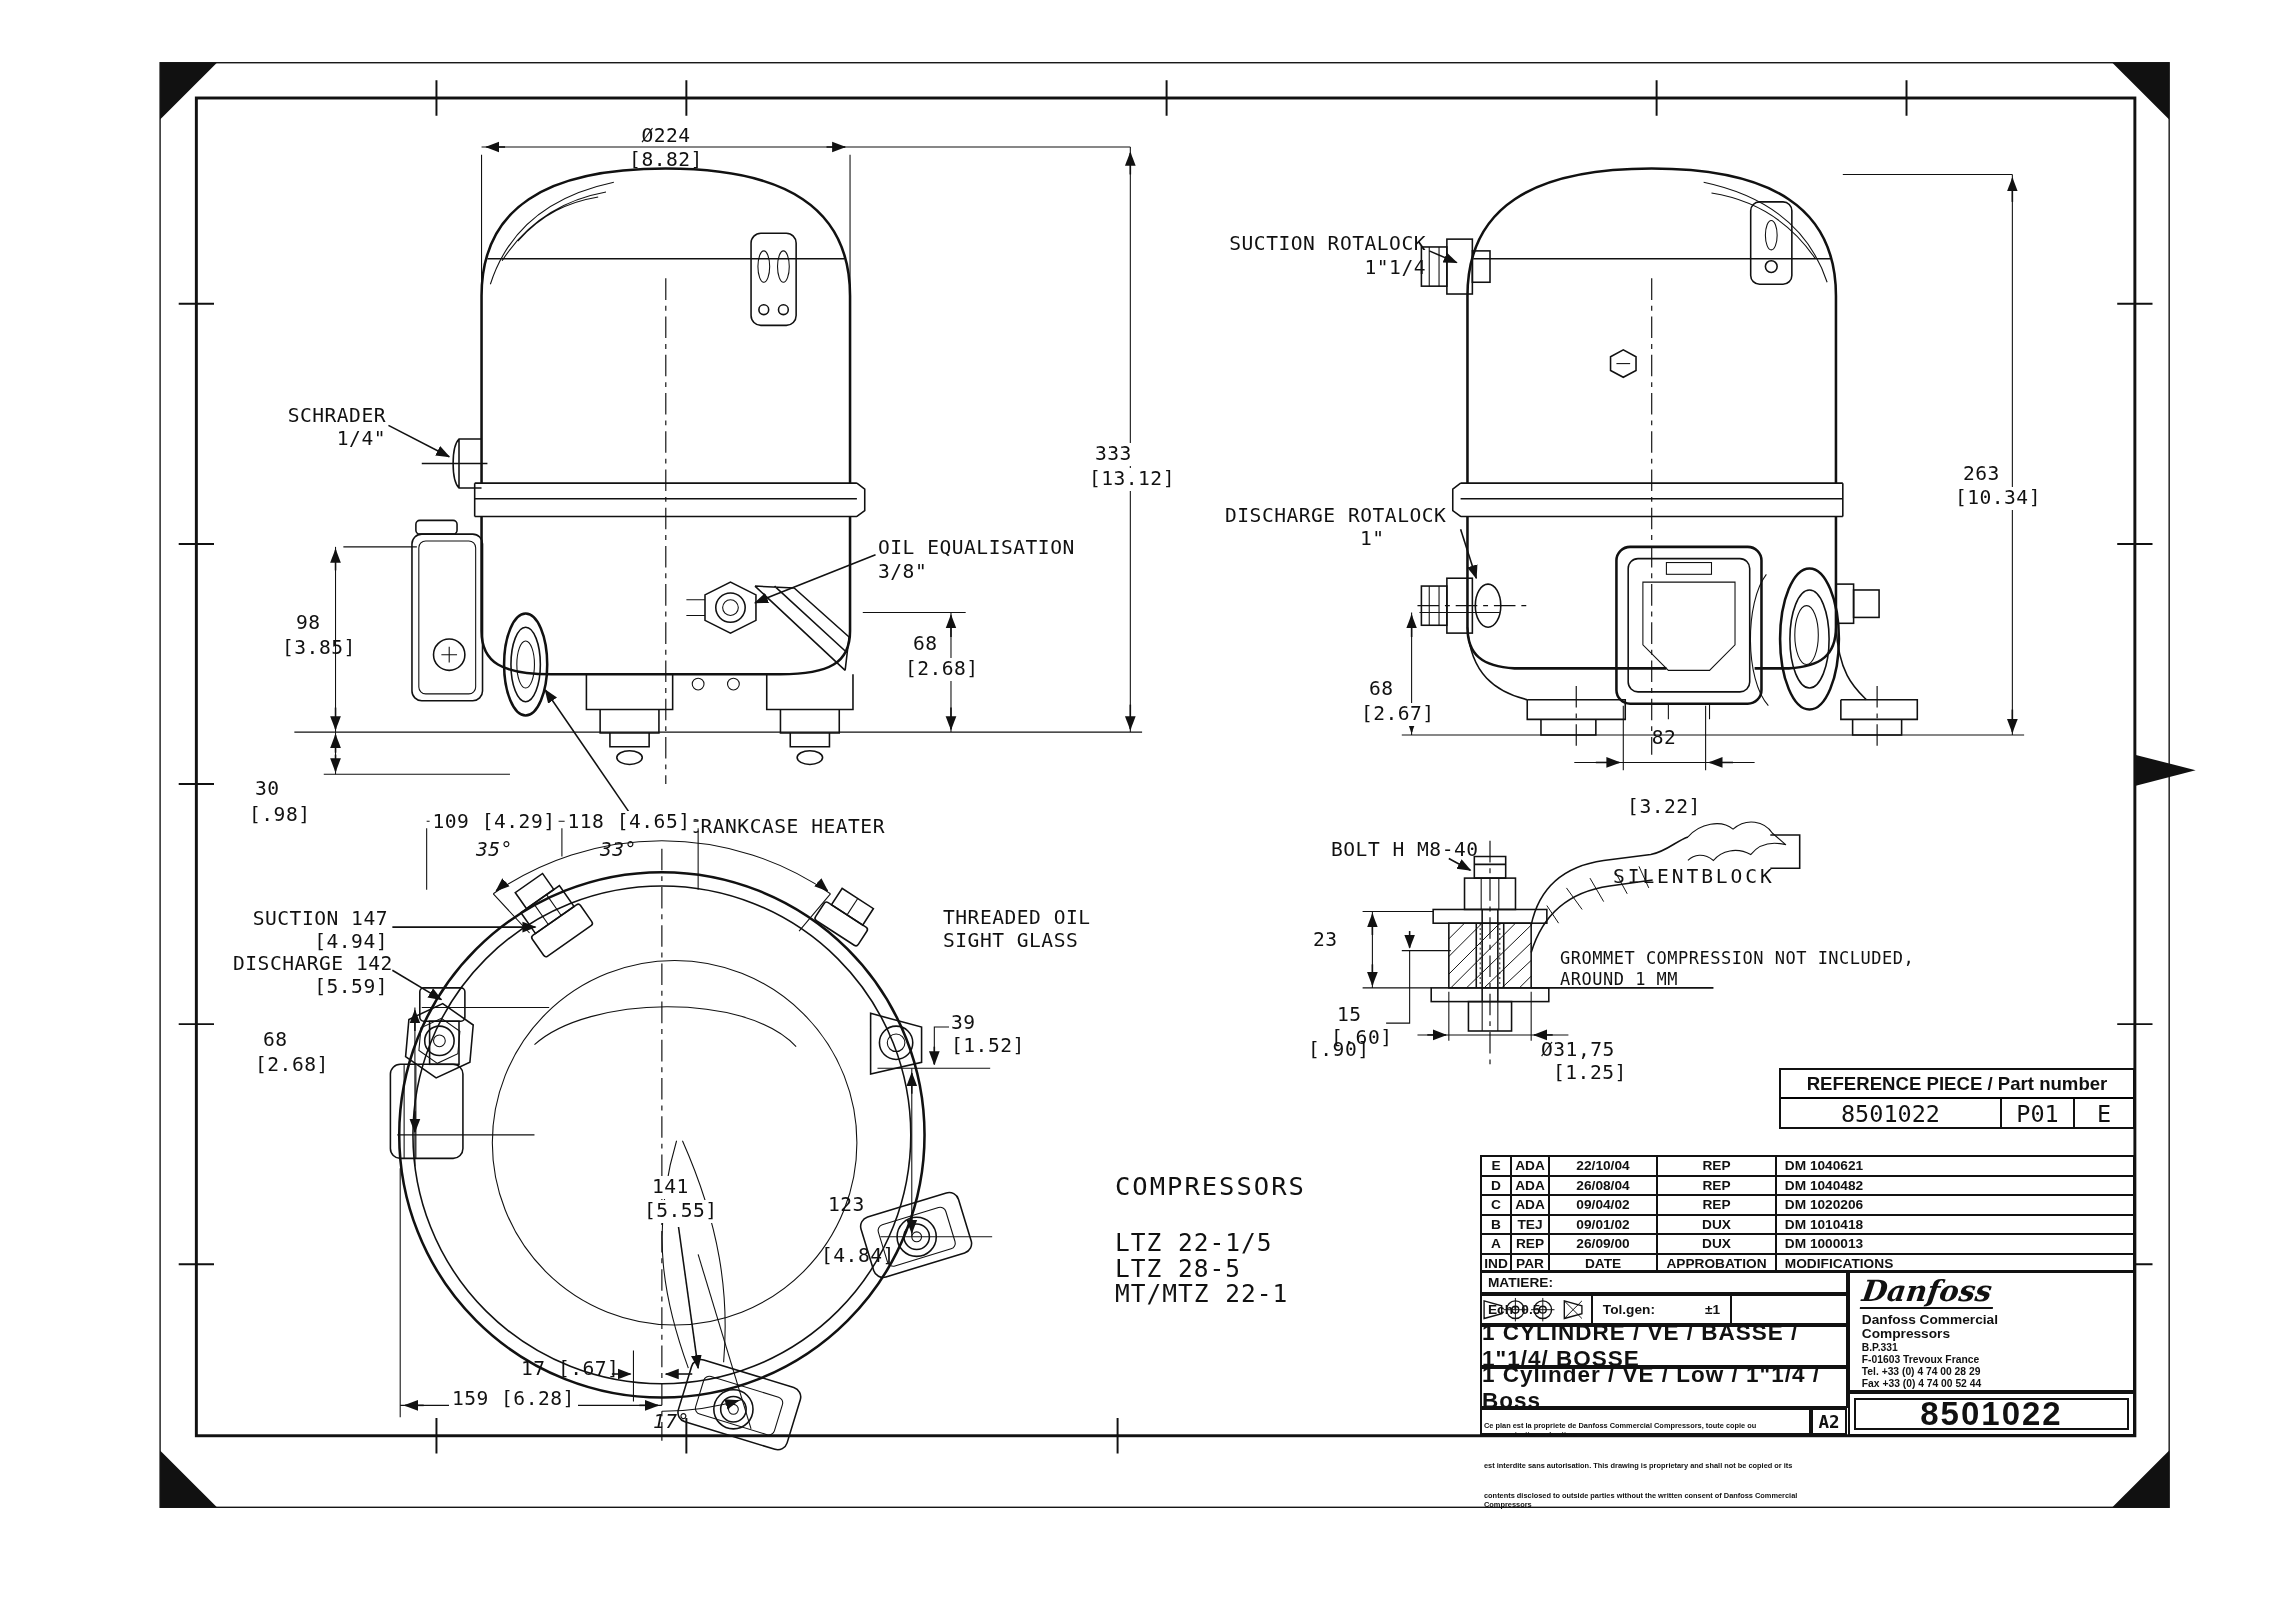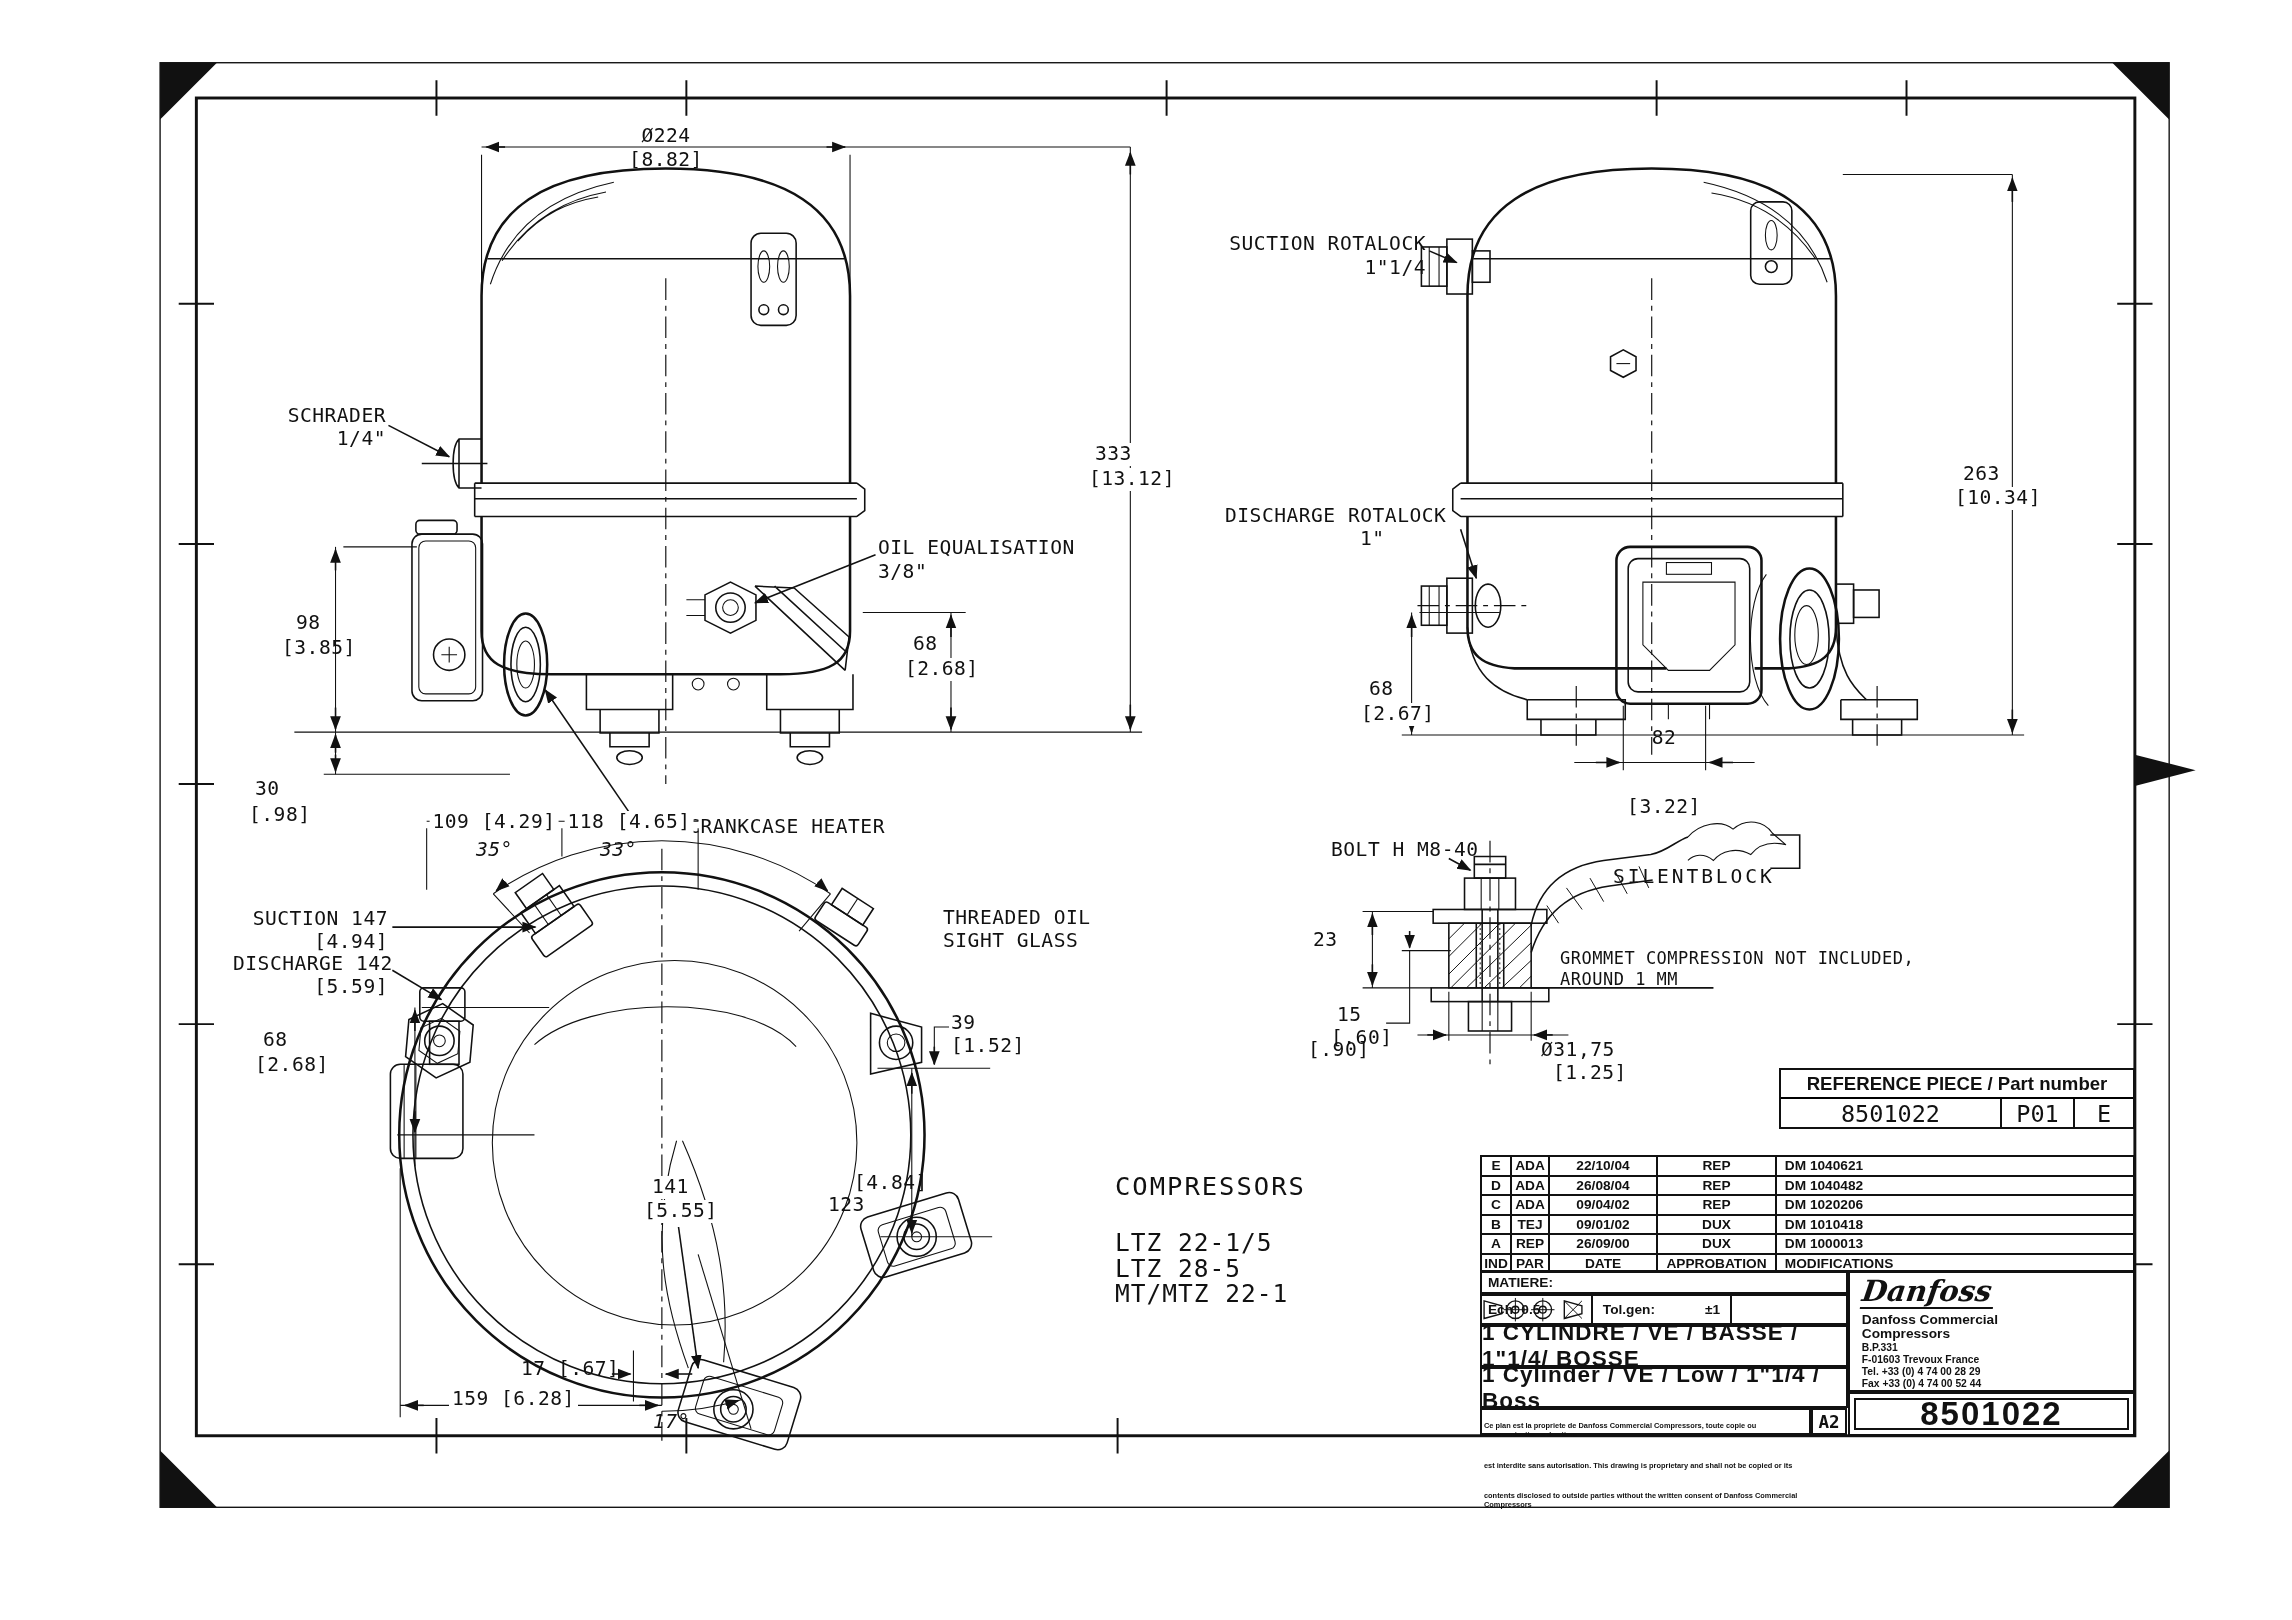--- a/index.html
+++ b/index.html
@@ -336,21 +336,21 @@
   <div class="lb ra" style="left:245px;top:976px;width:143px;">[5.59]</div>
   <div class="lb" style="left:263px;top:1029px;">68</div>
   <div class="lb" style="left:255px;top:1054px;">[2.68]</div>
   <div class="lb" style="left:951px;top:1012px;">39</div>
   <div class="lb" style="left:951px;top:1035px;">[1.52]</div>
   <div class="lb" style="left:943px;top:907px;">THREADED OIL</div>
   <div class="lb" style="left:943px;top:930px;">SIGHT GLASS</div>
   <div class="lb bg" style="left:649px;top:1176px;">141</div>
   <div class="lb bg" style="left:641px;top:1200px;">[5.55]</div>
   <div class="lb" style="left:828px;top:1194px;">123</div>
-  <div class="lb" style="left:821px;top:1172px;margin-left:33px;">[4.84]</div>
+  <div class="lb" style="left:821px;top:1245px;">[4.84]</div>
   <div class="lb" style="left:521px;top:1358px;">17 [.67]</div>
   <div class="lb bg" style="left:449px;top:1388px;">159 [6.28]</div>
   <div class="lb it" style="left:653px;top:1411px;">17°</div>
 </div>
 
 <div>
   <div class="lb" style="left:1331px;top:839px;">BOLT H M8-40</div>
   <div class="lb" style="left:1613px;top:866px;letter-spacing:2.9px;">SILENTBLOCK</div>
   <div class="lb" style="left:1313px;top:929px;">23</div>
   <div class="lb" style="left:1308px;top:1007px;margin-top:32px;">[.90]</div>

